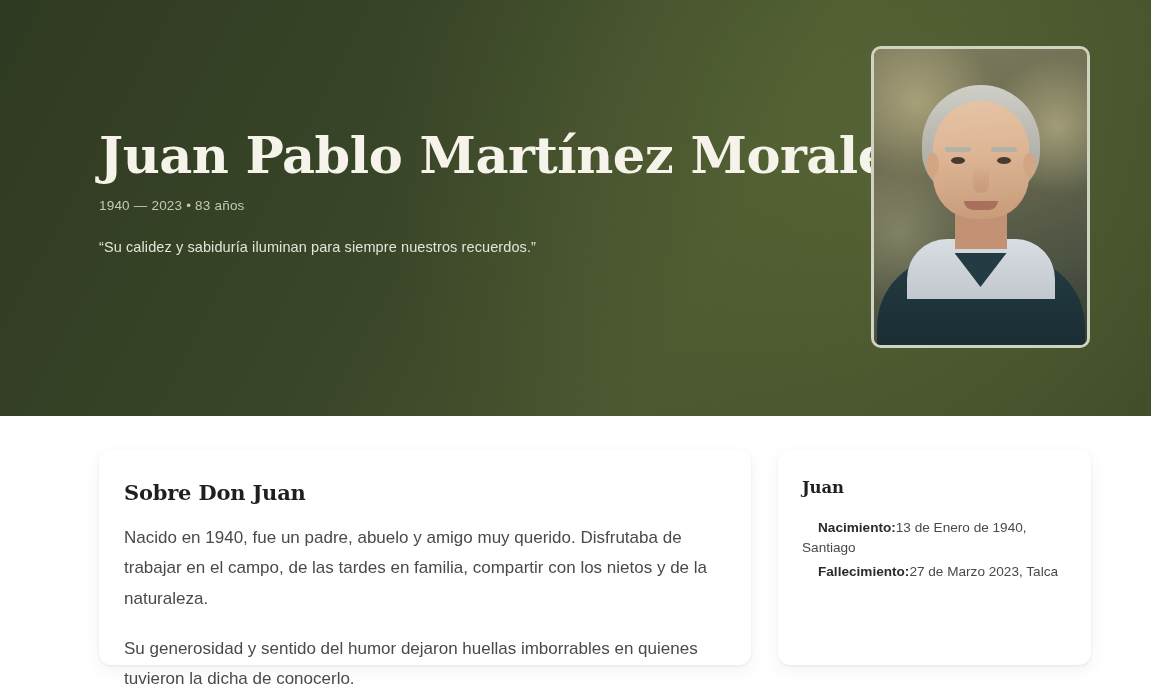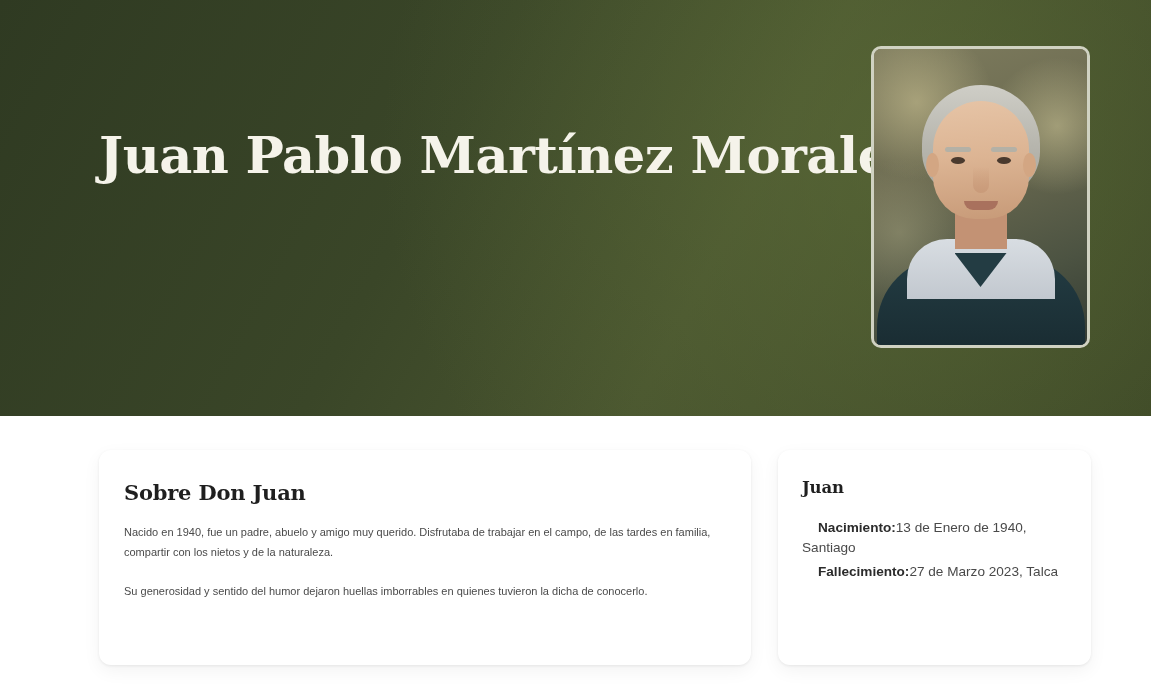--- a/index.html
+++ b/index.html
@@ -160,21 +160,21 @@
     font-family: "DejaVu Serif", "Liberation Serif", serif;
     font-weight: 700;
     letter-spacing: -0.2px;
     color: #1f1f1f;
   }
   .card-bio .card-title { font-size: 21px; }
   .card-data .card-title { font-size: 16.5px; }
 
   .bio-p {
     margin-top: 18px;
-    font-size: 11px;
+    font-size: 17px;
     line-height: 1.78;
     color: #4a4a4a;
   }
   .bio-p + .bio-p { margin-top: 20px; }
 
   .data-list { margin-top: 21px; }
   .data-row {
     font-size: 13.6px;
     line-height: 1.49;
     color: #4a4a4a;
@@ -184,20 +184,22 @@
   .data-row.spaced .data-label { margin-right: 4px; }
 </style>
 </head>
 <body>
 
 <section class="hero">
   <div class="hero-inner">
 
     <div class="hero-text">
       <h1 class="hero-name">Juan Pablo Martínez Morales</h1>
+      <div class="hero-dates">1940 — 2023 • 83 años</div>
+      <div class="hero-quote">“Su calidez y sabiduría iluminan para siempre nuestros recuerdos.”</div>
     </div>
 
     <div class="portrait">
       <div class="portrait-photo">
         <div class="p-sweater"></div>
         <div class="p-shirt"></div>
         <div class="p-collar"></div>
         <div class="p-neck"></div>
         <div class="p-hair"></div>
         <div class="p-face"></div>

